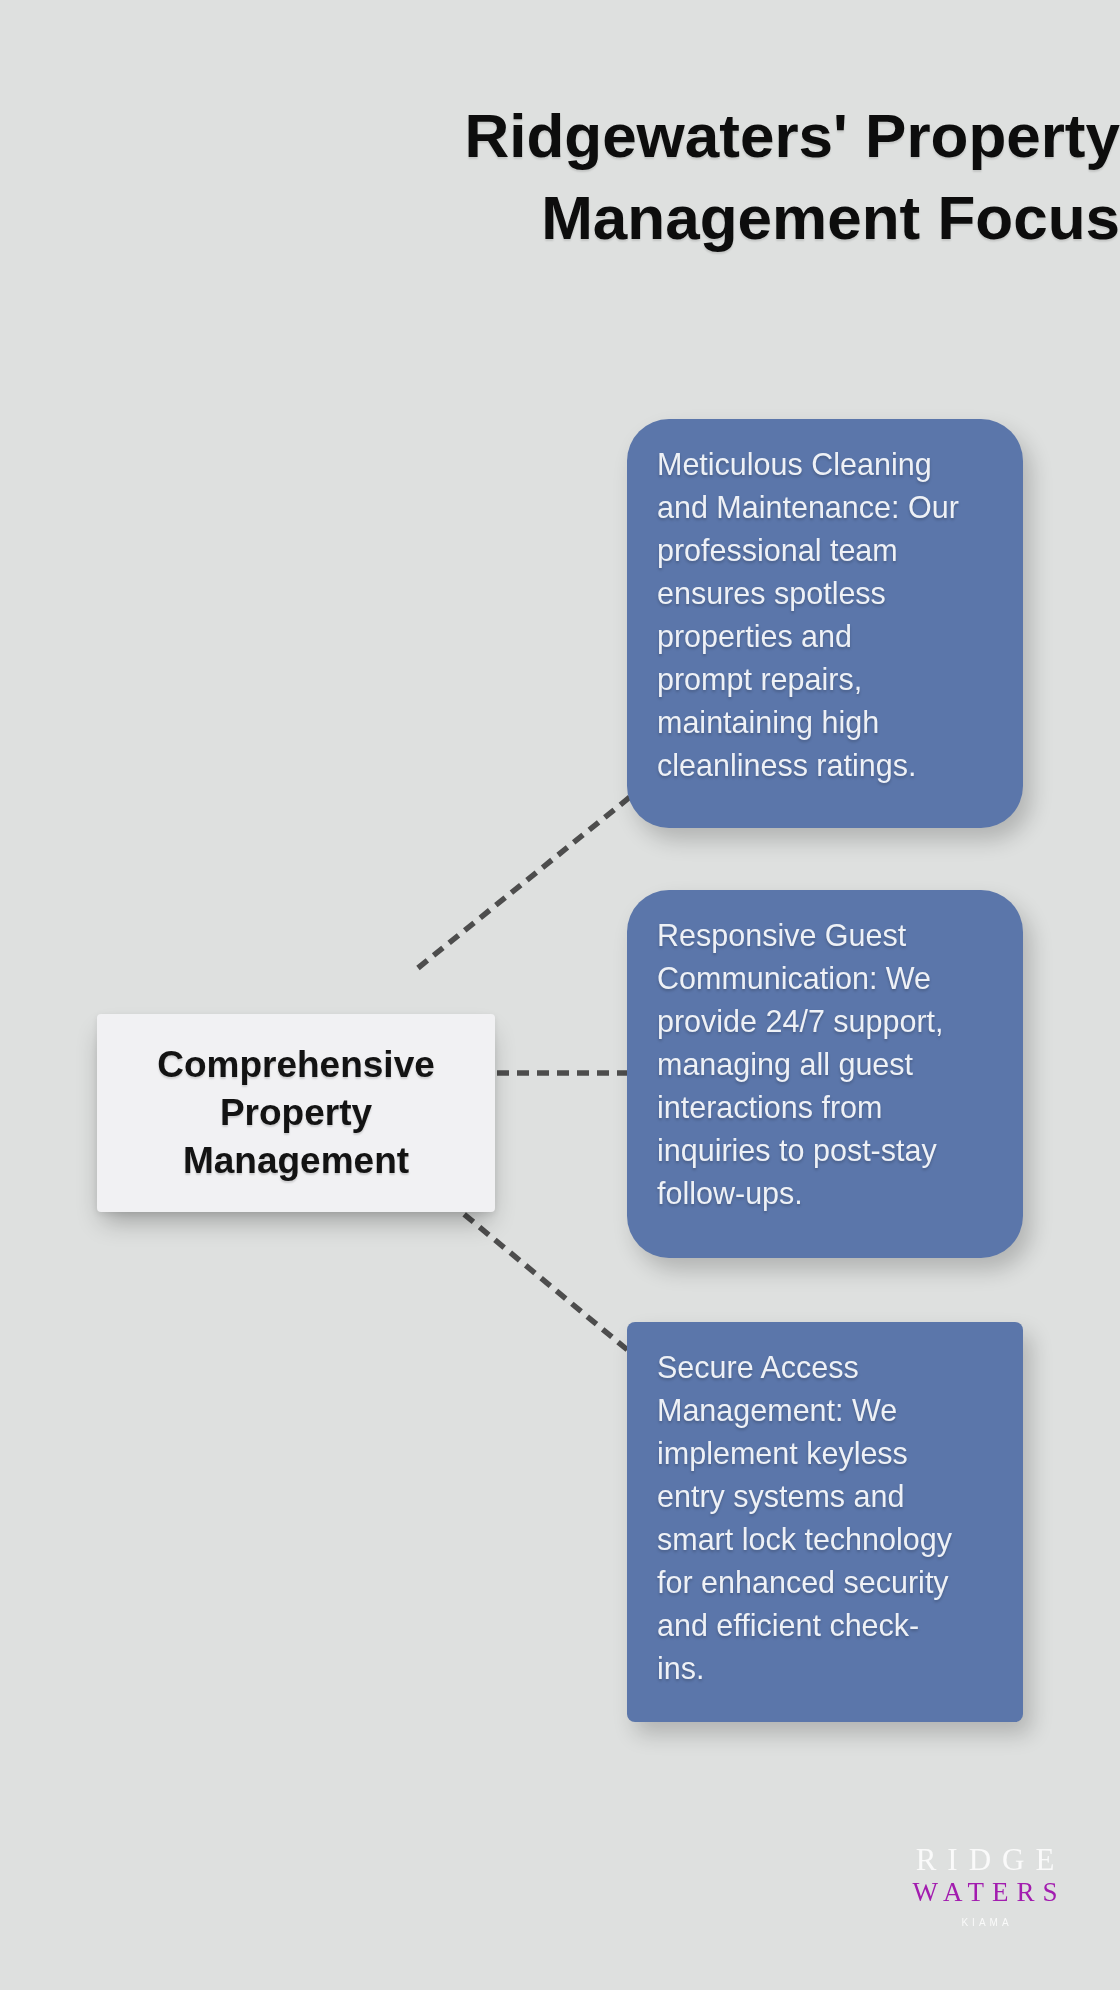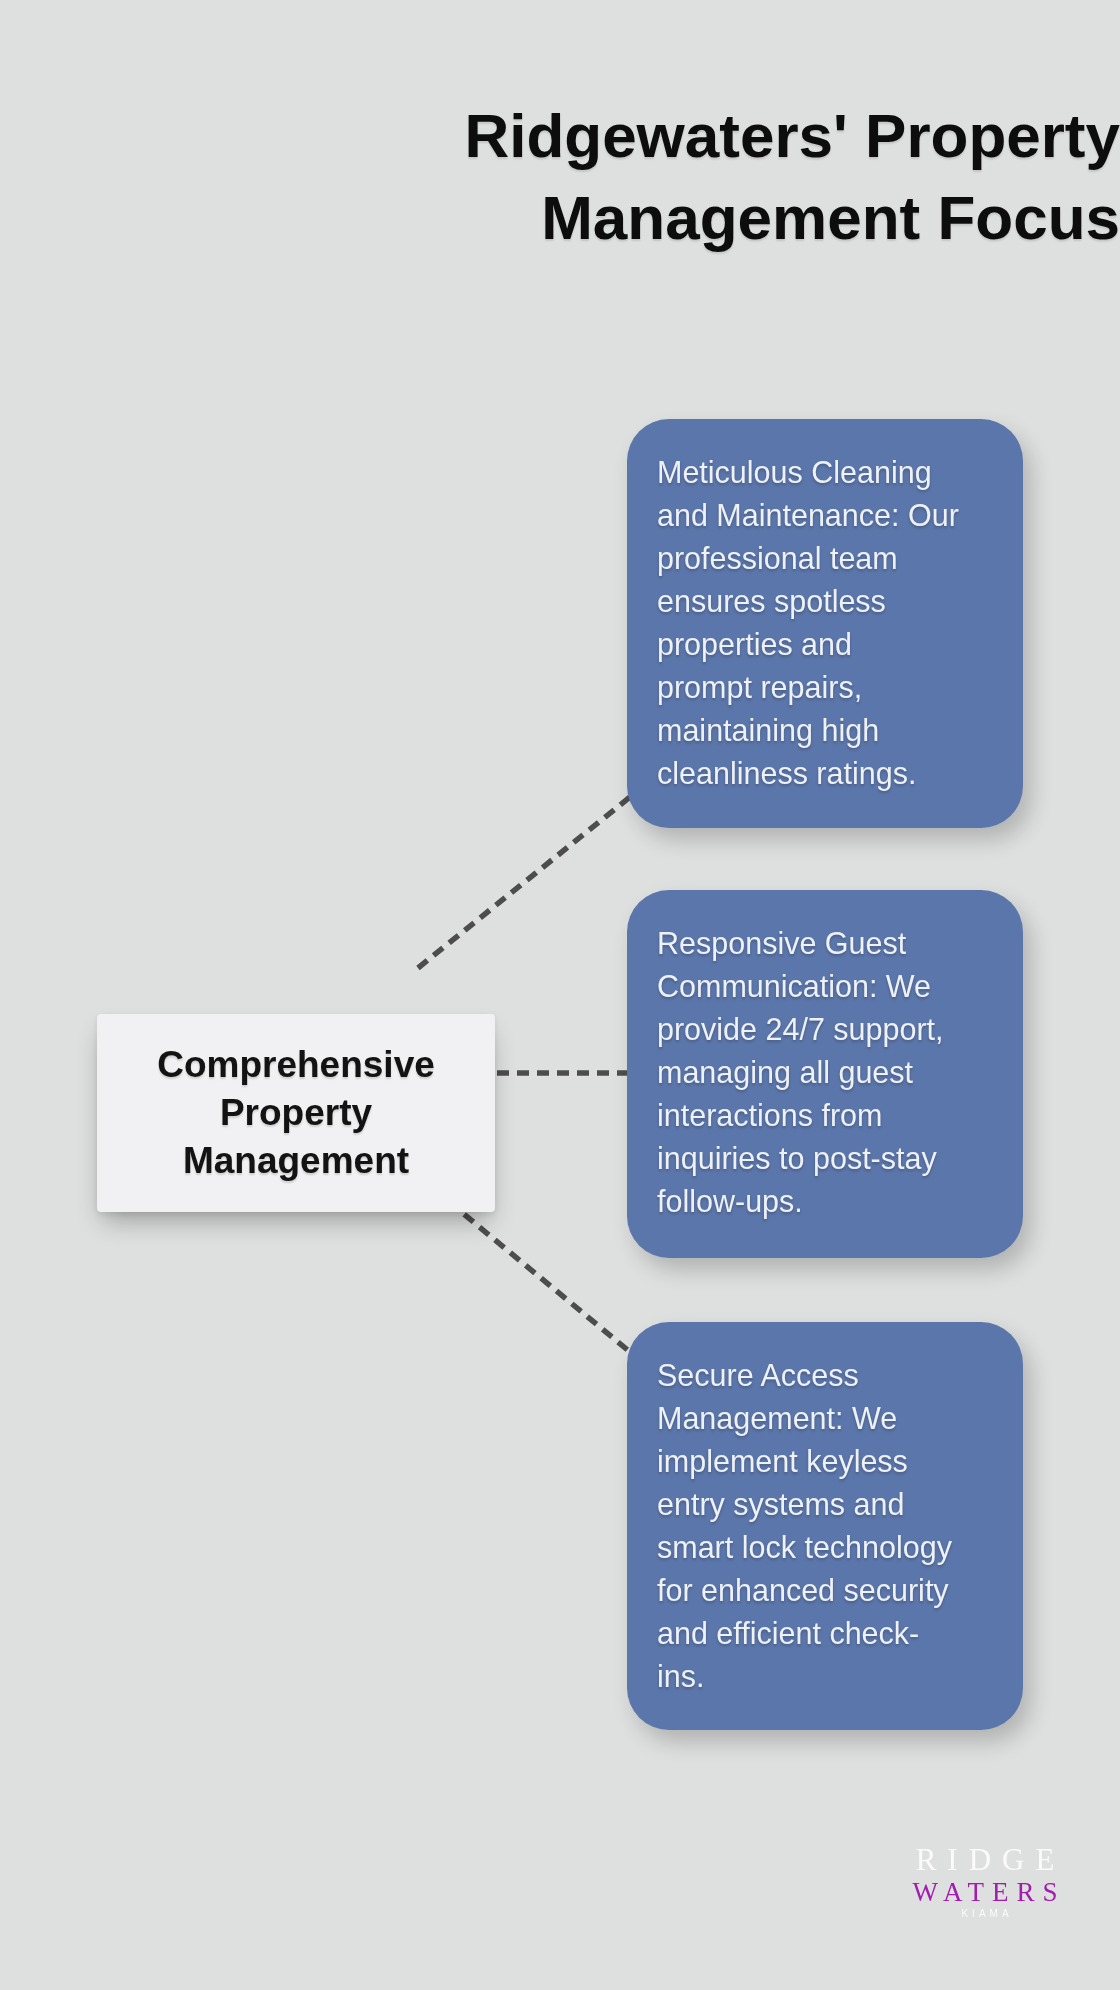--- a/index.html
+++ b/index.html
@@ -63,26 +63,26 @@
     white-space: pre-line;
     text-shadow: 0 2px 2px rgba(0,0,0,0.15);
   }
 
   .branch {
     position: absolute;
     left: 627px;
     width: 396px;
     background: #5b76aa;
     border-radius: 42px;
-    padding: 32px 26px 32px 30px;
+    padding: 24px 26px 32px 30px;
     box-shadow: 8px 12px 22px rgba(0,0,0,0.20);
   }
   .branch-1 { top: 419px;  min-height: 409px; }
   .branch-2 { top: 890px;  min-height: 368px; }
-  .branch-3 { top: 1322px; min-height: 400px; }
+  .branch-3 { top: 1322px; min-height: 400px; border-radius: 8px; }
   .branch .branch-text {
     display: block;
     font-size: 30.5px;
     line-height: 43px;
     color: #eef1f6;
     white-space: pre-line;
     text-shadow: 0 2px 3px rgba(0,0,0,0.22);
   }
 
   .logo {
@@ -103,20 +103,21 @@
   }
   .logo .logo-waters {
     font-family: "Liberation Serif", serif;
     font-size: 27px;
     line-height: 31px;
     letter-spacing: 8px;
     text-indent: 8px;
     color: #a21caf;
   }
   .logo .logo-kiama {
+    margin-top: 9px;
     font-size: 10px;
     line-height: 12px;
     letter-spacing: 4px;
     text-indent: 4px;
     color: rgba(255,255,255,0.85);
   }
 </style>
 </head>
 <body>
 

